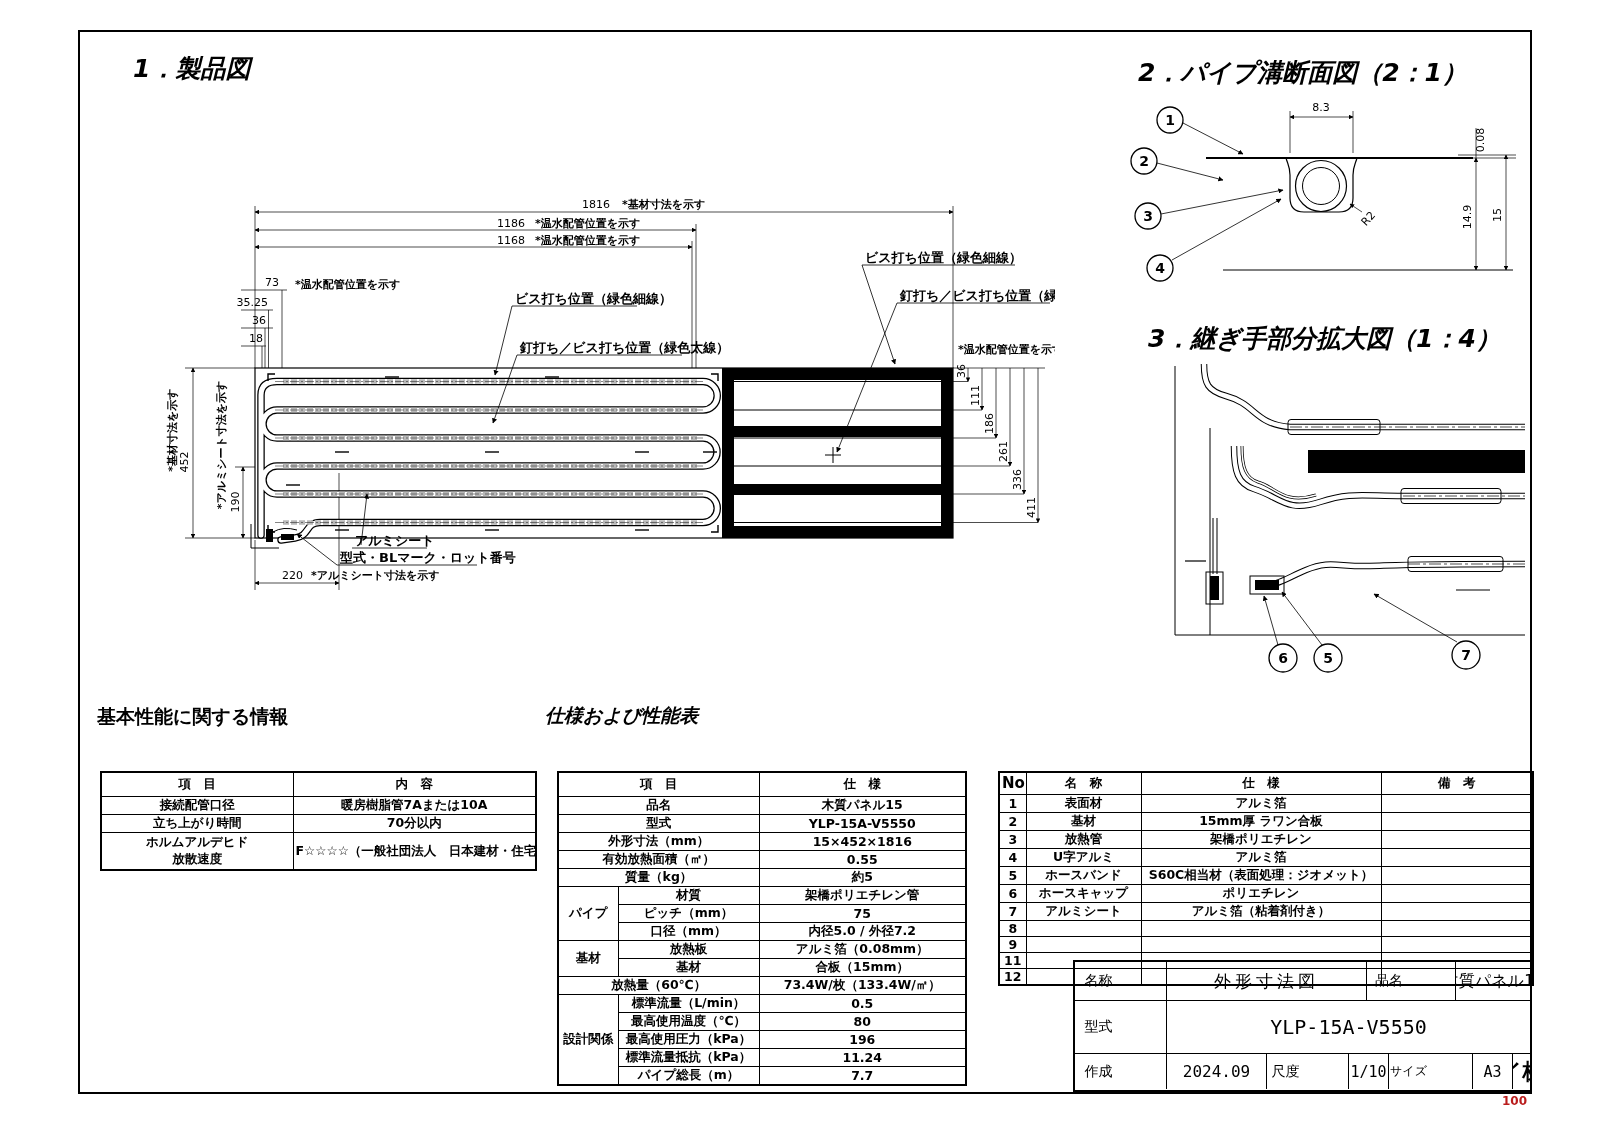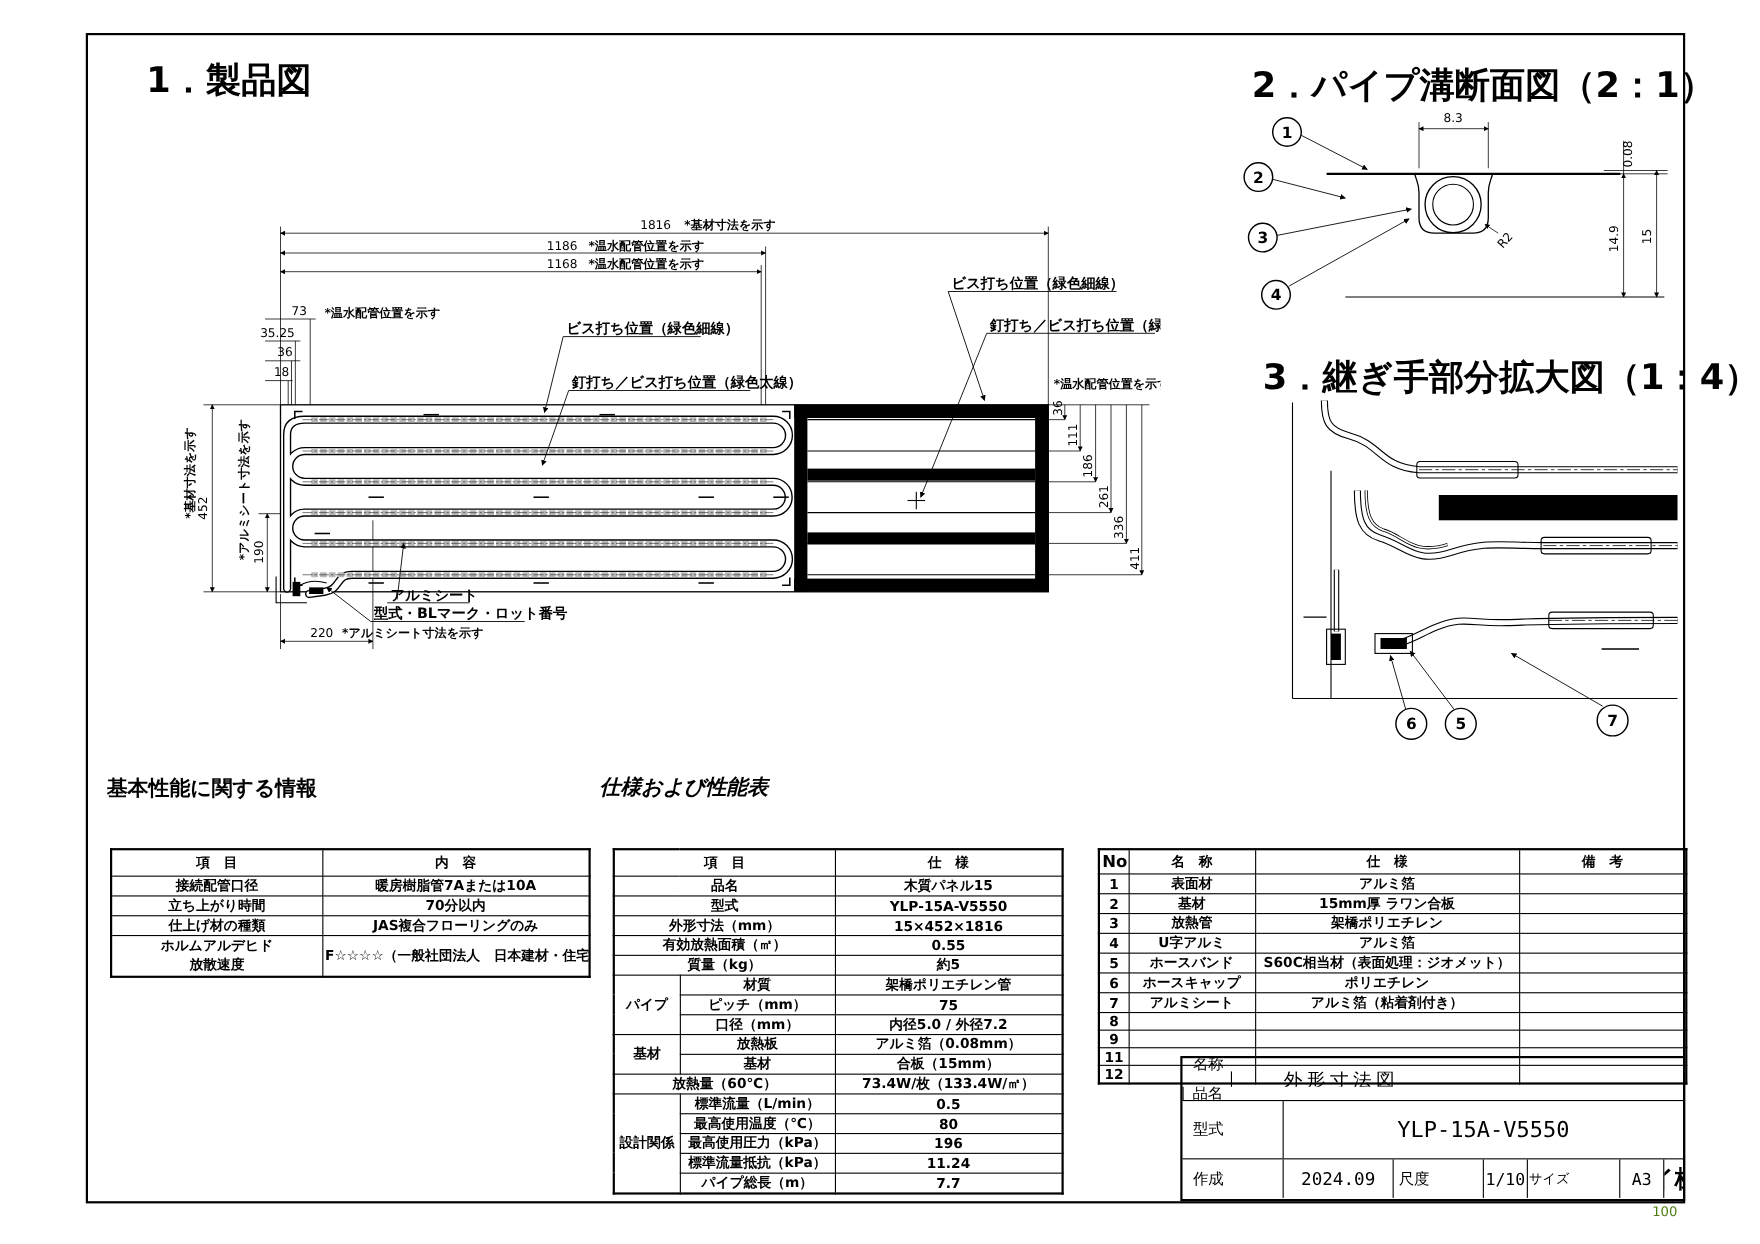--- a/index.html
+++ b/index.html
@@ -1,19 +1,19 @@
 <!DOCTYPE html>
 <html><head>
 <meta charset="utf-8">
 <style>
   html,body{margin:0;padding:0;background:#fff;width:1600px;height:1131px;position:relative;
     font-family:"DejaVu Sans","Liberation Sans",sans-serif;color:#000;}
   .abs{position:absolute;}
   #sheet{left:78px;top:30px;width:1454px;height:1064px;border:2px solid #000;box-sizing:border-box;}
-  .figtitle{font-size:32px;font-weight:bold;white-space:nowrap;}
+  .figtitle{font-size:25px;font-weight:bold;white-space:nowrap;font-style:italic;}
   .tbltitle{font-size:19px;font-weight:bold;white-space:nowrap;}
   table{border-collapse:collapse;table-layout:fixed;margin-top:36px;}
   table.grid{border:2px solid #000;}
   table.grid td{border:1px solid #000;text-align:center;font-size:12.5px;font-weight:bold;
     padding:0 2px;overflow:hidden;white-space:nowrap;}
   td.hdr{font-size:18px;font-weight:bold;}
   td.wrap{white-space:normal;line-height:1.25;}
   td.left{text-align:left;}
   
   #tblock{left:1073px;top:960px;width:459px;height:132px;border:2px solid #000;box-sizing:border-box;}
@@ -23,21 +23,21 @@
     overflow:hidden;white-space:nowrap;box-sizing:border-box;}
   .tb-cell:first-child{border-left:none;}
   .tb-lab{font-size:14px;}
   .tb-cad{font-family:"DejaVu Sans Mono","Liberation Mono",monospace;margin-left:44px;}
   
   .t{fill:#000;font-family:"DejaVu Sans","Liberation Sans",sans-serif;}
   .d{font-size:11px;}
   .n{font-size:11px;font-weight:bold;}
   .lbl{font-size:13px;font-weight:bold;}
   .bal{font-size:14px;font-weight:bold;text-anchor:middle;}
-  #pagenum{font-size:12px;color:#4d7c0f;}
+  #pagenum{font-size:12px;color:#b91c1c;font-weight:bold;}
 </style>
 </head>
 <body>
 
 <div id="sheet" class="abs"></div>
 
 <div class="abs figtitle" style="left:133px;top:52px;">1．製品図</div>
 <div class="abs figtitle" style="left:1138px;top:56px;">2．パイプ溝断面図（2：1）</div>
 <div class="abs figtitle" style="left:1148px;top:322px;">3．継ぎ手部分拡大図（1：4）</div>
 
@@ -334,24 +334,20 @@
     <td class="hdr">内　容</td>
   </tr>
   <tr style="height:15.5px">
     <td>接続配管口径</td>
     <td>暖房樹脂管7Aまたは10A</td>
   </tr>
   <tr style="height:15.5px">
     <td>立ち上がり時間</td>
     <td>70分以内</td>
   </tr>
-  <tr style="height:15.5px">
-    <td>仕上げ材の種類</td>
-    <td>JAS複合フローリングのみ</td>
-  </tr>
   <tr style="height:38px">
     <td>
       <div>ホルムアルデヒド</div>
       <div>放散速度</div>
     </td>
     <td class="wrap left">F☆☆☆☆（一般社団法人　日本建材・住宅設備産業協会表示登録：K-003303）</td>
   </tr>
 </tbody>
   </table>
 
@@ -514,21 +510,21 @@
   <tr style="height:14.5px">
         <td>12</td>
         <td></td>
         <td></td>
         <td></td>
       </tr>
 </tbody>
   </table>
 
 <div id="tblock" class="abs">
-  <div class="tb-row" style="height:38px;flex-direction:column;">
+  <div class="tb-row" style="height:38px;">
     <div class="tb-cell tb-lab" style="width:47px;">名称</div>
     <div class="tb-cell tb-cad" style="width:200px;font-size:17px;letter-spacing:4px;">外形寸法図</div>
     <div class="tb-cell tb-lab" style="width:45px;">品名</div>
     <div class="tb-cell tb-cad" style="flex:1;font-size:16px;">木質パネル15</div>
   </div>
   <div class="tb-row" style="height:52px;">
     <div class="tb-cell tb-lab" style="width:47px;">型式</div>
     <div class="tb-cell tb-cad" style="flex:1;font-size:20px;">YLP-15A-V5550</div>
   </div>
   <div class="tb-row" style="height:35px;">

